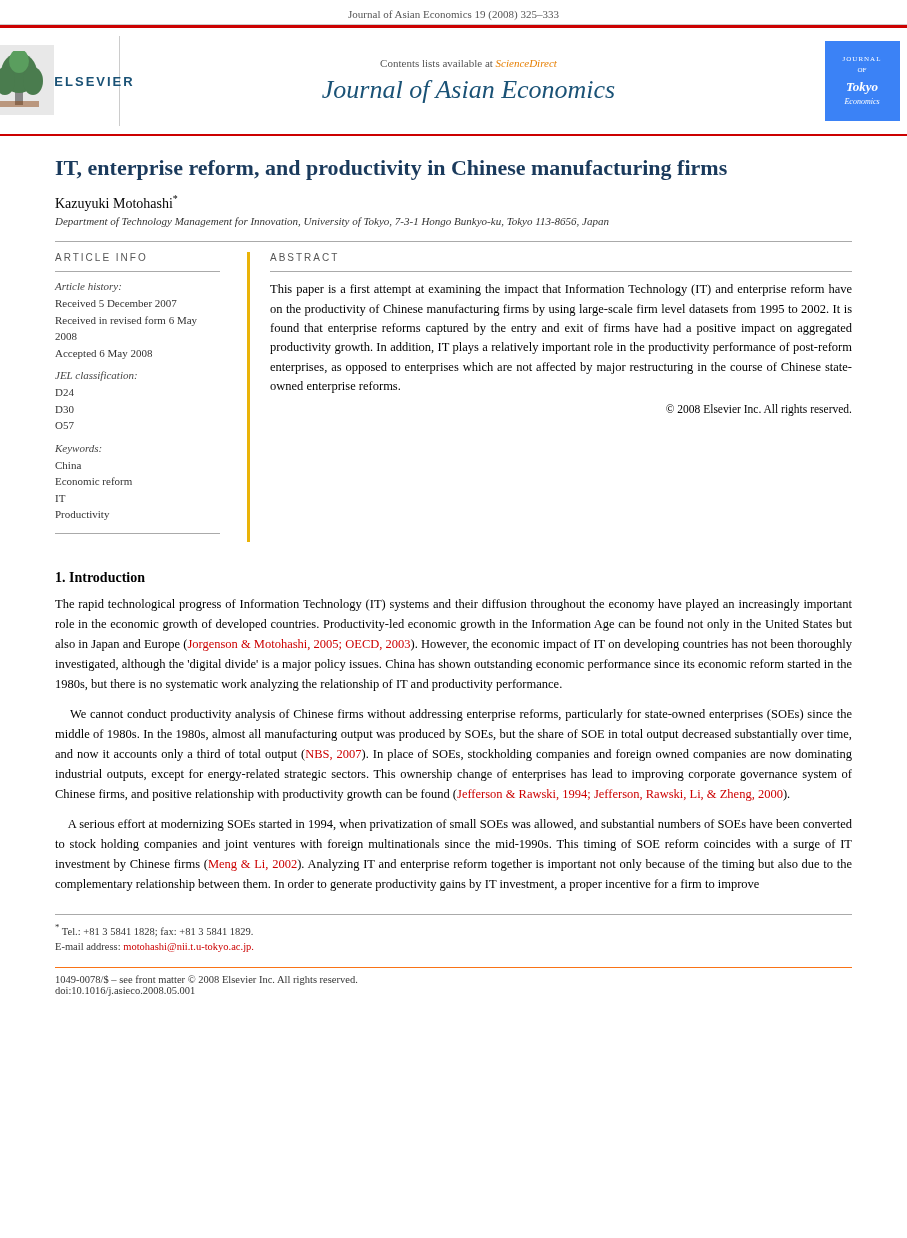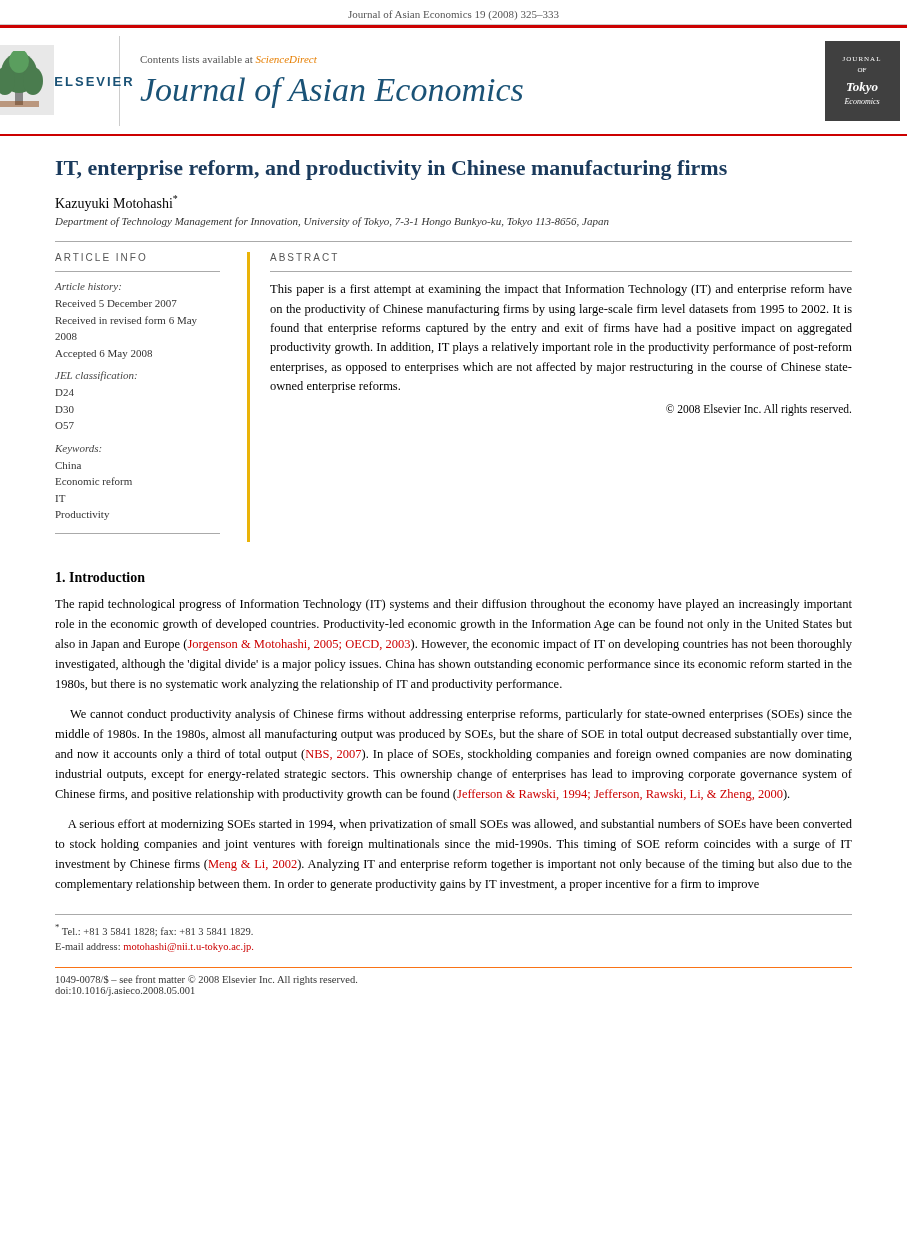--- a/index.html
+++ b/index.html
@@ -50,50 +50,51 @@
       font-size: 13px;
       font-weight: bold;
       color: #1a5276;
       letter-spacing: 2px;
       font-family: Arial, sans-serif;
     }
     .journal-title-center {
       flex: 1;
       display: flex;
       flex-direction: column;
+      align-items: center;
       justify-content: center;
       padding: 5px 20px;
     }
     .sciencedirect-line {
       font-size: 11px;
       color: #555;
       margin-bottom: 6px;
     }
     .sciencedirect-link {
       color: #e67e00;
       font-style: italic;
     }
     .journal-main-title {
-      font-size: 34px;
+      font-size: 26px;
       color: #1a5276;
       font-family: "Times New Roman", serif;
       font-style: italic;
     }
     .journal-logo-box {
       width: 90px;
       min-width: 90px;
       display: flex;
       align-items: center;
       justify-content: center;
       padding: 5px;
     }
     .journal-logo-img {
       width: 75px;
       height: 80px;
-      background: #404040;
+      background: #3b82f6;
       color: #fff;
       display: flex;
       flex-direction: column;
       align-items: center;
       justify-content: center;
       font-size: 8px;
       text-align: center;
       padding: 4px;
       line-height: 1.4;
     }

